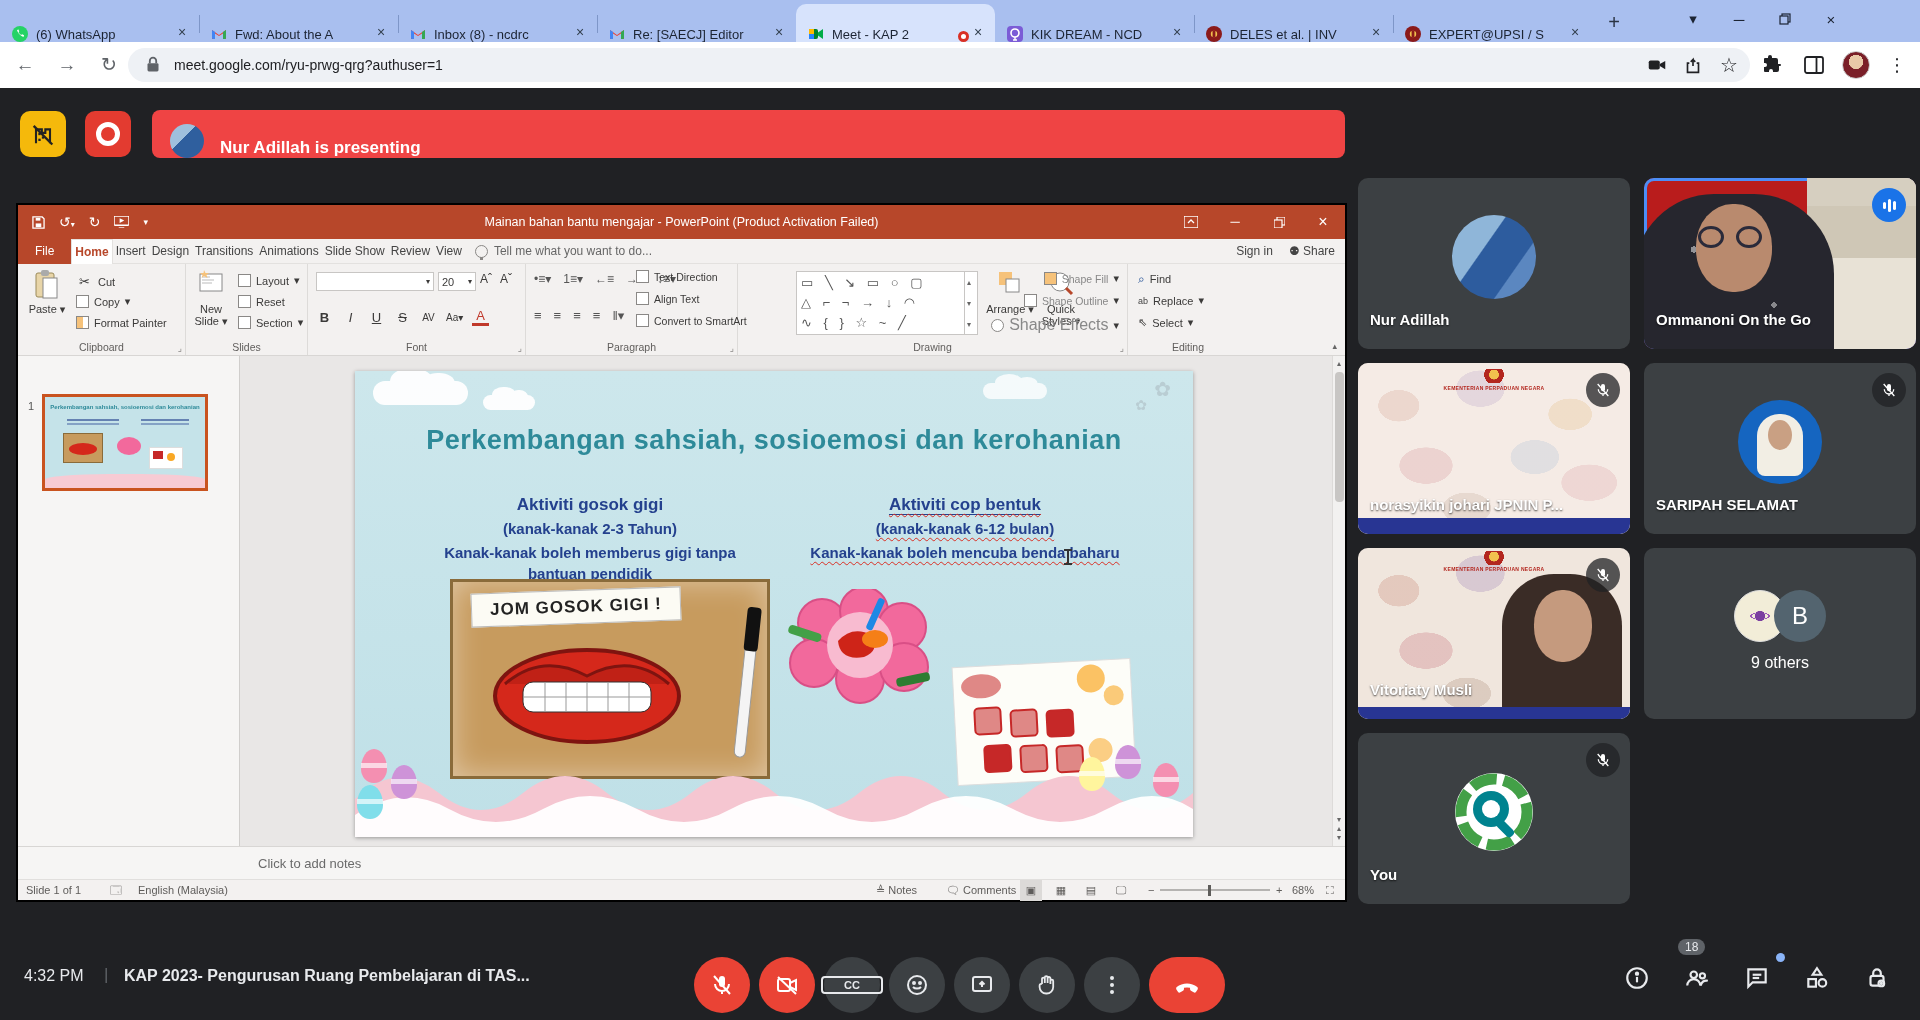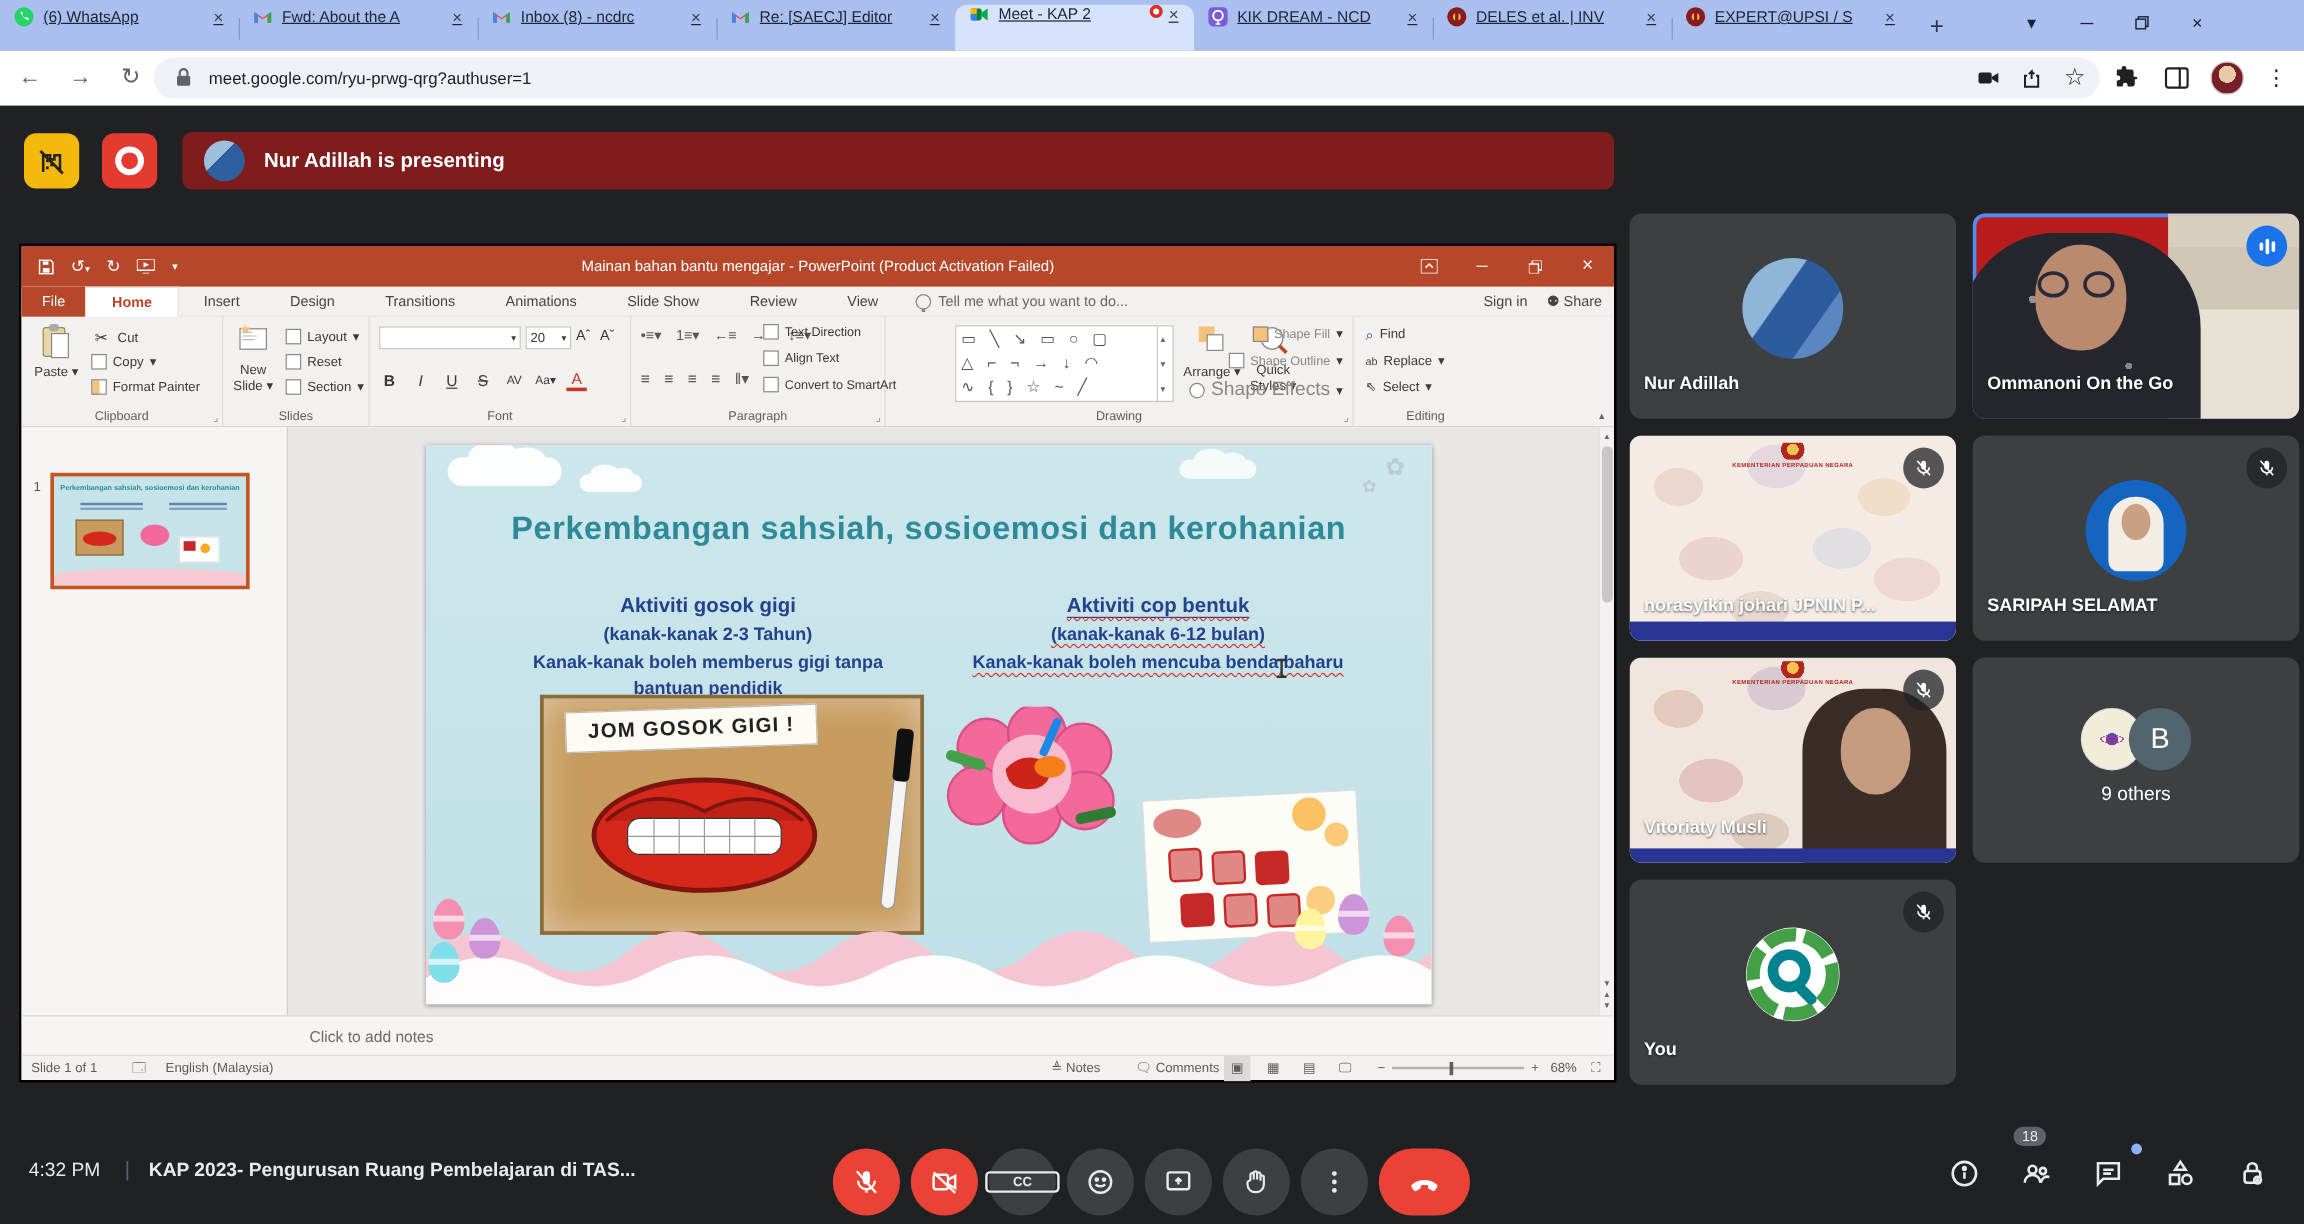--- a/index.html
+++ b/index.html
@@ -1,21 +1,21 @@
 <!DOCTYPE html>
 <html><head>
 <meta charset="utf-8">
 <style>
   html,body{margin:0;padding:0;background:#000;}
   *{box-sizing:border-box;font-family:"Liberation Sans",sans-serif;}
   .screen{position:relative;width:1920px;height:1020px;background:#202124;overflow:hidden;}
 
   
   .tabstrip{position:absolute;left:0;top:0;width:1920px;height:42px;background:#A9BFEF;display:flex;align-items:flex-end;}
-  .tab{position:relative;width:199px;height:36px;display:flex;align-items:flex-start;padding:0 8px 0 12px;color:#1c2433;font-size:13px;text-decoration:underline;}
+  .tab{position:relative;width:199px;height:36px;display:flex;align-items:flex-end;padding:0 8px 0 12px;color:#1c2433;font-size:13px;}
   .tab + .tab::before{content:"";position:absolute;left:0;top:9px;height:18px;width:1px;background:#7E96C8;}
   .tab.active{background:#D7E3FC;border-radius:10px 10px 0 0;height:38px;}
   .tab.active::before, .tab.active + .tab::before{display:none;}
   .tab-title{flex:1;white-space:nowrap;overflow:hidden;margin-left:8px;}
   .tab-close{width:18px;height:18px;border-radius:50%;text-align:center;line-height:17px;font-size:14px;color:#33404f;flex:none;}
   .fav{width:16px;height:16px;flex:none;border-radius:50%;position:relative;}
   .fav svg{position:absolute;inset:0;}
   .recdot{width:11px;height:11px;border:3px solid #D93025;border-radius:50%;margin-left:6px;flex:none;background:#fff;}
   .newtab{width:28px;height:28px;margin:0 0 5px 8px;font-size:20px;color:#2a3342;text-align:center;line-height:27px;border-radius:50%;}
   .winctl{position:absolute;top:0;height:38px;display:flex;align-items:center;color:#1c2433;}
@@ -25,32 +25,32 @@
   .toolbar{position:absolute;left:0;top:42px;width:1920px;height:46px;background:#fff;display:flex;align-items:center;}
   .navbtn{width:34px;height:34px;margin-left:8px;text-align:center;line-height:33px;font-size:19px;color:#5F6368;border-radius:50%;}
   .omnibox{position:absolute;left:128px;top:6px;width:1622px;height:34px;background:#EEF1F5;border-radius:17px;display:flex;align-items:center;padding:0 10px 0 14px;}
   .url{font-size:14px;color:#202124;margin-left:10px;flex:1;}
   .obicon{width:22px;height:22px;margin-left:14px;flex:none;}
   .tbicon{width:24px;height:24px;margin-left:18px;flex:none;}
   .avatar-chrome{width:28px;height:28px;border-radius:50%;margin-left:16px;background:radial-gradient(circle at 50% 38%,#e8c9a8 0 34%,#7a1f28 35%);border:1px solid #ccc;}
 
   
   .sqbtn{position:absolute;width:46px;height:46px;border-radius:10px;}
-  .banner{position:absolute;left:152px;top:110px;width:1193px;height:48px;background:#7f1d1d;border-radius:8px;display:flex;align-items:center;color:#E8EAED;}
+  .banner{position:absolute;left:152px;top:110px;width:1193px;height:48px;background:#ef4444;border-radius:8px;display:flex;align-items:flex-end;color:#E8EAED;}
   .banner .bav{width:34px;height:34px;border-radius:50%;margin-left:18px;background:linear-gradient(135deg,#9fc0dd 40%,#2f5f9e 41%);}
   .banner .btxt{margin-left:16px;font-size:17px;font-weight:600;color:#fff;}
 
   
   .ppt{position:absolute;left:18px;top:205px;width:1327px;height:695px;background:#F3F1F0;box-shadow:0 0 0 2px #000;}
   .ppt-title{position:relative;height:34px;background:#B7472A;color:#fff;display:flex;align-items:center;font-size:12px;}
   .qat{display:flex;align-items:center;gap:14px;margin-left:14px;color:#fff;font-size:14px;}
   .ppt-title .wt{position:absolute;left:0;right:0;text-align:center;font-size:12.5px;color:#fff;}
   .ptb{position:absolute;top:0;height:34px;width:44px;text-align:center;line-height:34px;font-size:13px;color:#fff;}
   .ppt-tabs{position:relative;height:25px;background:#F3F1F0;display:flex;align-items:center;font-size:12px;color:#444;border-bottom:1px solid #E3E1DF;}
-  .ptab{padding:0 21px;height:25px;line-height:25px;}
+  .ptab{padding:0 3px;height:25px;line-height:25px;}
   .ptab.file{background:#B7472A;color:#fff;padding:0 17px;}
   .ptab.home{background:#fff;color:#B7472A;font-weight:700;border:1px solid #E3E1DF;border-bottom:none;}
   .tellme{margin-left:10px;color:#666;display:flex;align-items:center;gap:6px;}
   .bulb{width:13px;height:13px;border-radius:50%;border:1.5px solid #8a8886;position:relative;}
   .bulb::after{content:"";position:absolute;left:4px;top:11px;width:3px;height:3px;background:#8a8886;}
   .ppt-right{position:absolute;right:10px;display:flex;gap:16px;color:#444;}
   .ribbon{position:relative;height:92px;background:#F3F1F0;border-bottom:1px solid #D8D6D4;font-size:11px;color:#3b3a39;}
   .rgroup{position:absolute;top:0;height:91px;border-right:1px solid #DDDBD9;}
   .rlabel{position:absolute;bottom:2px;left:0;right:0;text-align:center;color:#605E5C;font-size:10.5px;}
   .dlg{position:absolute;right:3px;bottom:2px;color:#8a8886;font-size:9px;}

